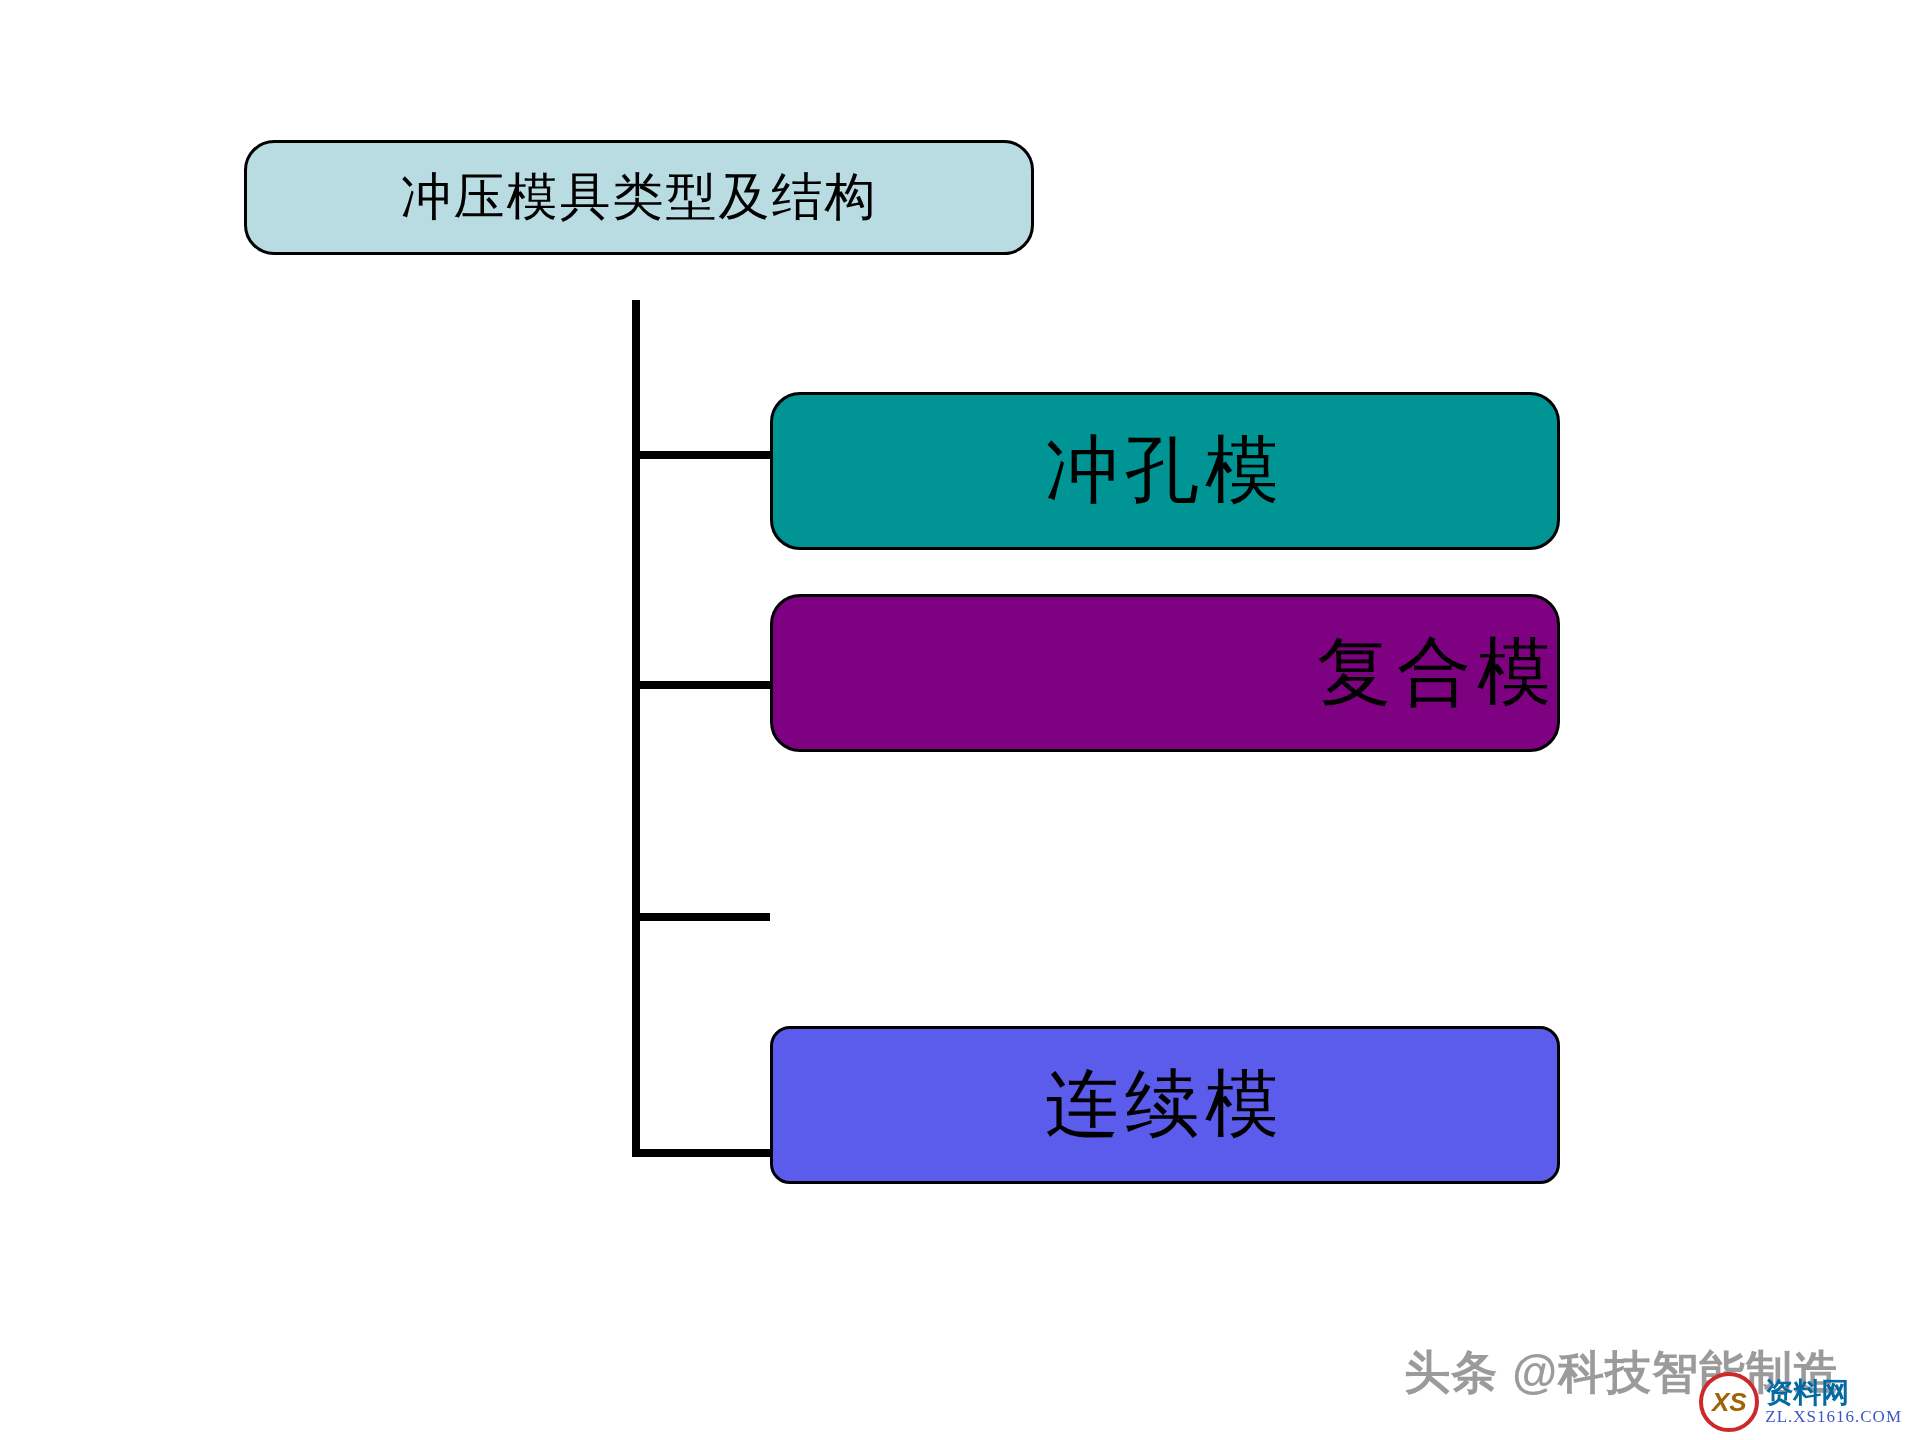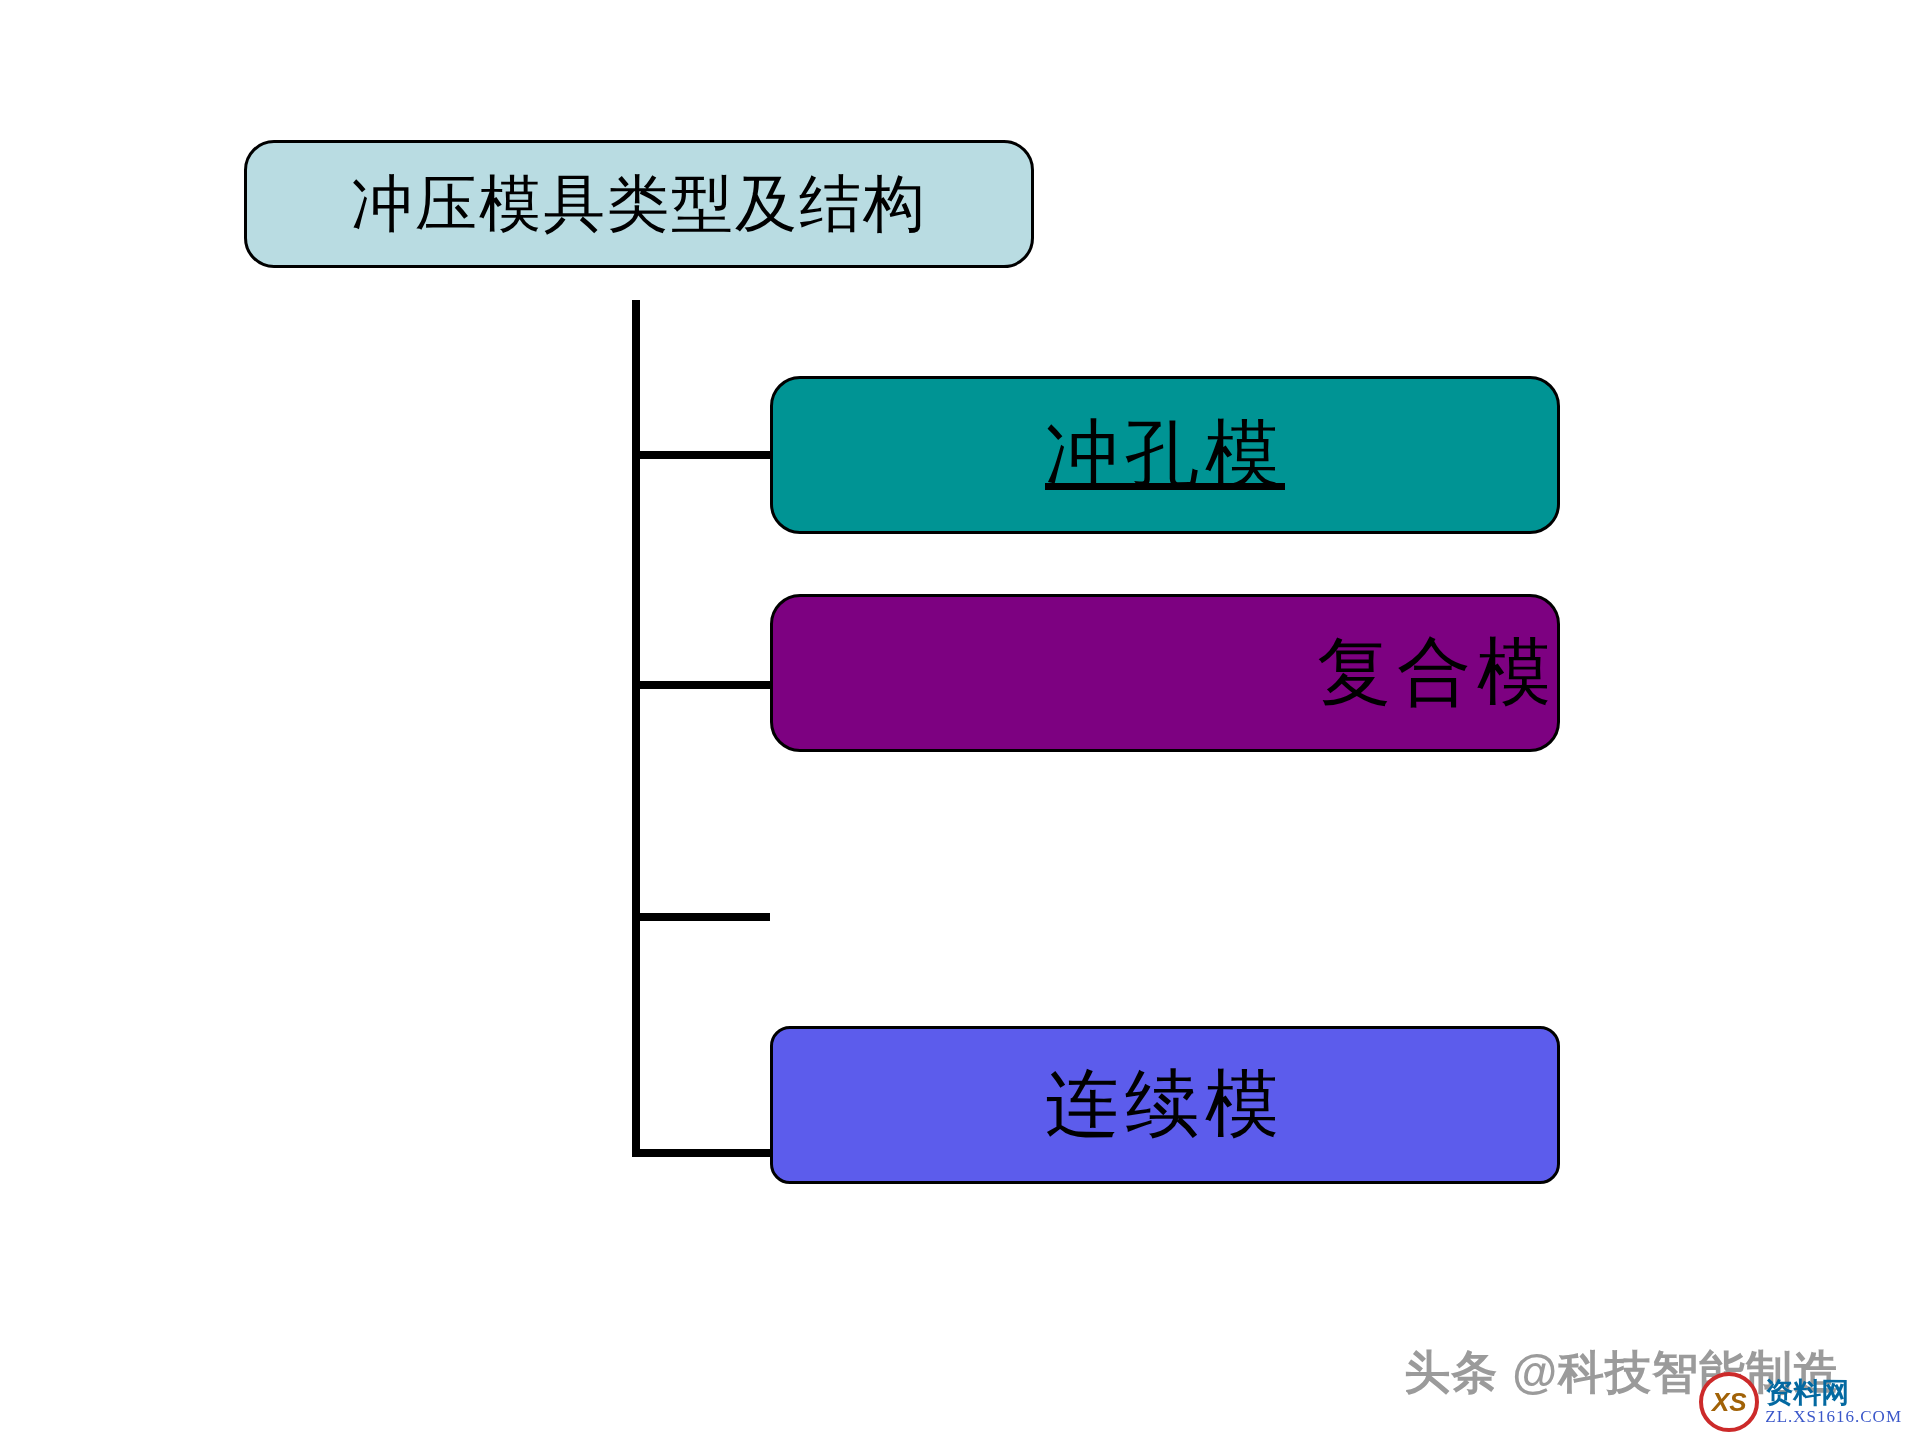--- a/index.html
+++ b/index.html
@@ -22,32 +22,32 @@
     border-radius: 30px;
     display: flex;
     align-items: center;
     justify-content: center;
     color: #000000;
   }
   .root-node {
     left: 244px;
     top: 140px;
     width: 790px;
-    height: 128px;
-    font-size: 62px;
+    height: 115px;
+    font-size: 51px;
     letter-spacing: 2px;
   }
   .child-node {
     left: 770px;
     width: 790px;
     height: 158px;
     font-size: 74px;
     letter-spacing: 6px;
   }
-  .child-0 { top: 376px; text-decoration: underline; }
+  .child-0 { top: 392px; }
   .child-1 { top: 594px; justify-content: flex-end; }
   .child-2 { top: 838px; }
   .child-3 { top: 1026px; border-radius: 20px; }
   .connector {
     position: absolute;
     background: #000000;
   }
   .trunk {
     left: 632px;
     top: 300px;

